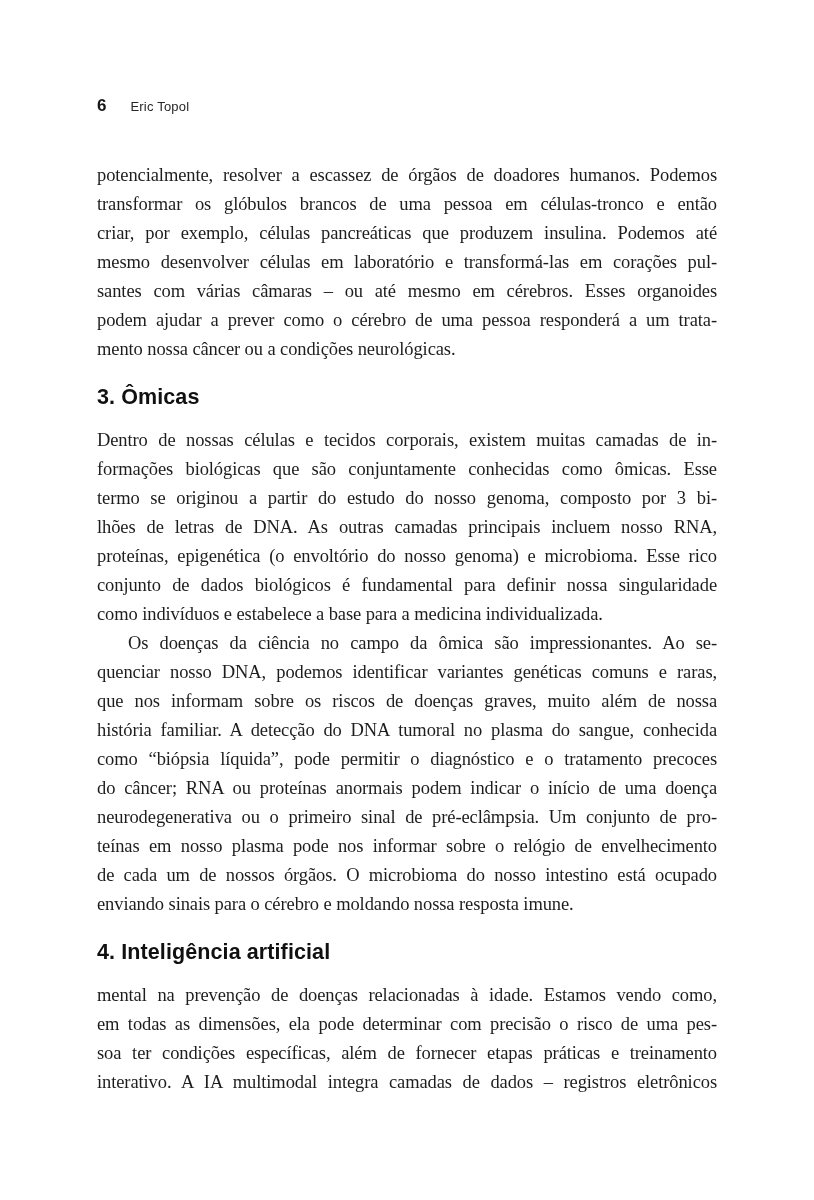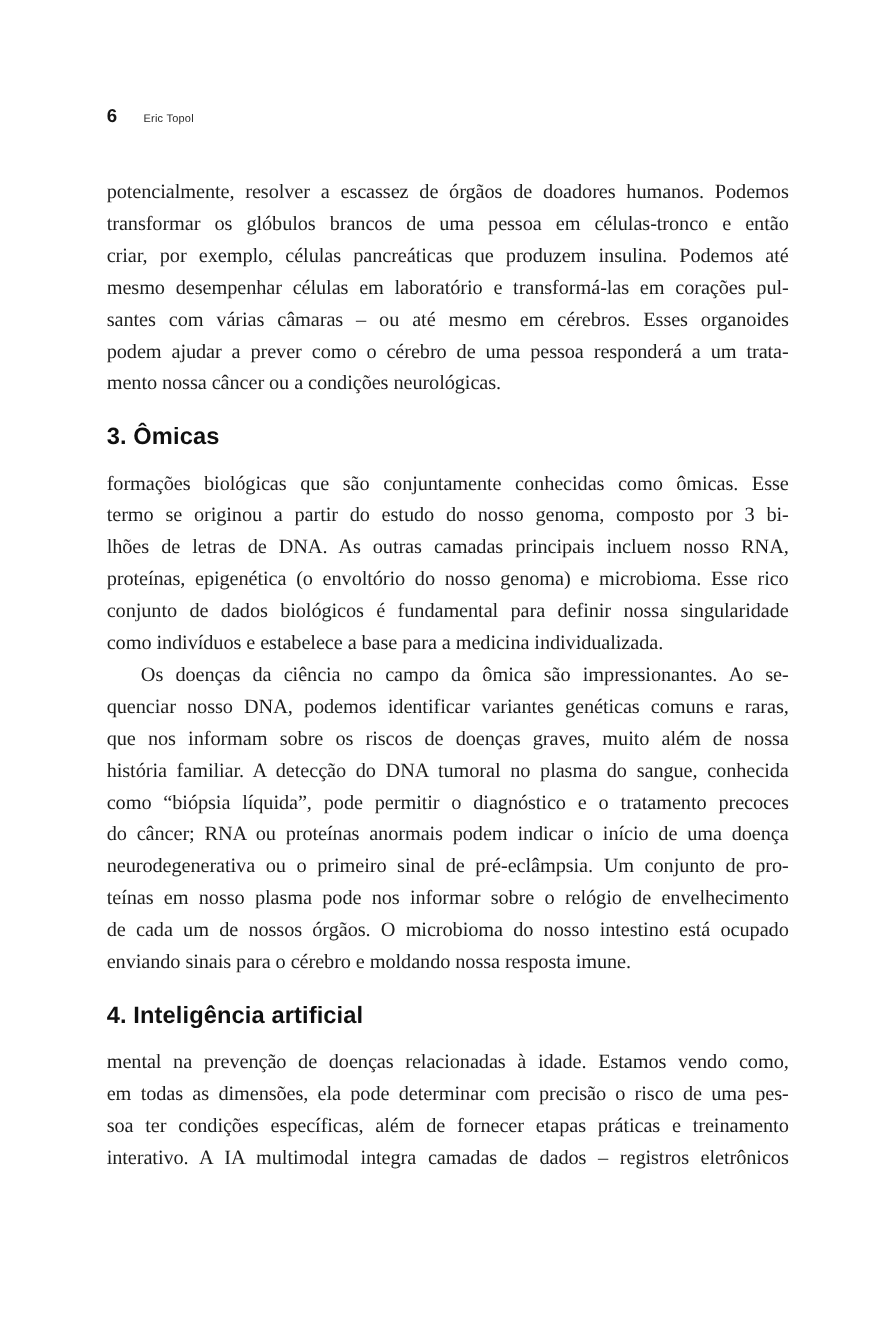--- a/index.html
+++ b/index.html
@@ -23,21 +23,21 @@
     align-items: baseline;
     font-family: "Liberation Sans", sans-serif;
   }
   .page-number {
     font-weight: 700;
     font-size: 17px;
     color: #161616;
     margin-right: 24px;
   }
   .running-head {
-    font-size: 10px;
+    font-size: 13px;
     color: #262626;
     letter-spacing: 0.2px;
   }
   .text-block {
     position: absolute;
     top: 143px;
     left: 97px;
     width: 620px;
     margin-top: 18px;
   }
@@ -81,29 +81,30 @@
     <span class="page-number">6</span>
     <span class="running-head">Eric Topol</span>
   </header>
 
   <main class="text-block">
 
     <div class="para">
         <div class="line">potencialmente, resolver a escassez de órgãos de doadores humanos. Podemos</div>
         <div class="line">transformar os glóbulos brancos de uma pessoa em células-tronco e então</div>
         <div class="line">criar, por exemplo, células pancreáticas que produzem insulina. Podemos até</div>
-        <div class="line">mesmo desempenhar células em laboratório e transformá-las em corações pul-</div>
+        <div class="line">mesmo desenvolver células em laboratório e transformá-las em corações pul-</div>
         <div class="line">santes com várias câmaras – ou até mesmo em cérebros. Esses organoides</div>
         <div class="line">podem ajudar a prever como o cérebro de uma pessoa responderá a um trata-</div>
         <div class="line line-last">mento nossa câncer ou a condições neurológicas.</div>
       </div>
 
     <h2 class="section-heading">3. Ômicas</h2>
 
     <div class="para">
+        <div class="line">Dentro de nossas células e tecidos corporais, existem muitas camadas de in-</div>
         <div class="line">formações biológicas que são conjuntamente conhecidas como ômicas. Esse</div>
         <div class="line">termo se originou a partir do estudo do nosso genoma, composto por 3 bi-</div>
         <div class="line">lhões de letras de DNA. As outras camadas principais incluem nosso RNA,</div>
         <div class="line">proteínas, epigenética (o envoltório do nosso genoma) e microbioma. Esse rico</div>
         <div class="line">conjunto de dados biológicos é fundamental para definir nossa singularidade</div>
         <div class="line line-last">como indivíduos e estabelece a base para a medicina individualizada.</div>
       </div>
 
     <div class="para indent-first">
         <div class="line">Os doenças da ciência no campo da ômica são impressionantes. Ao se-</div>

